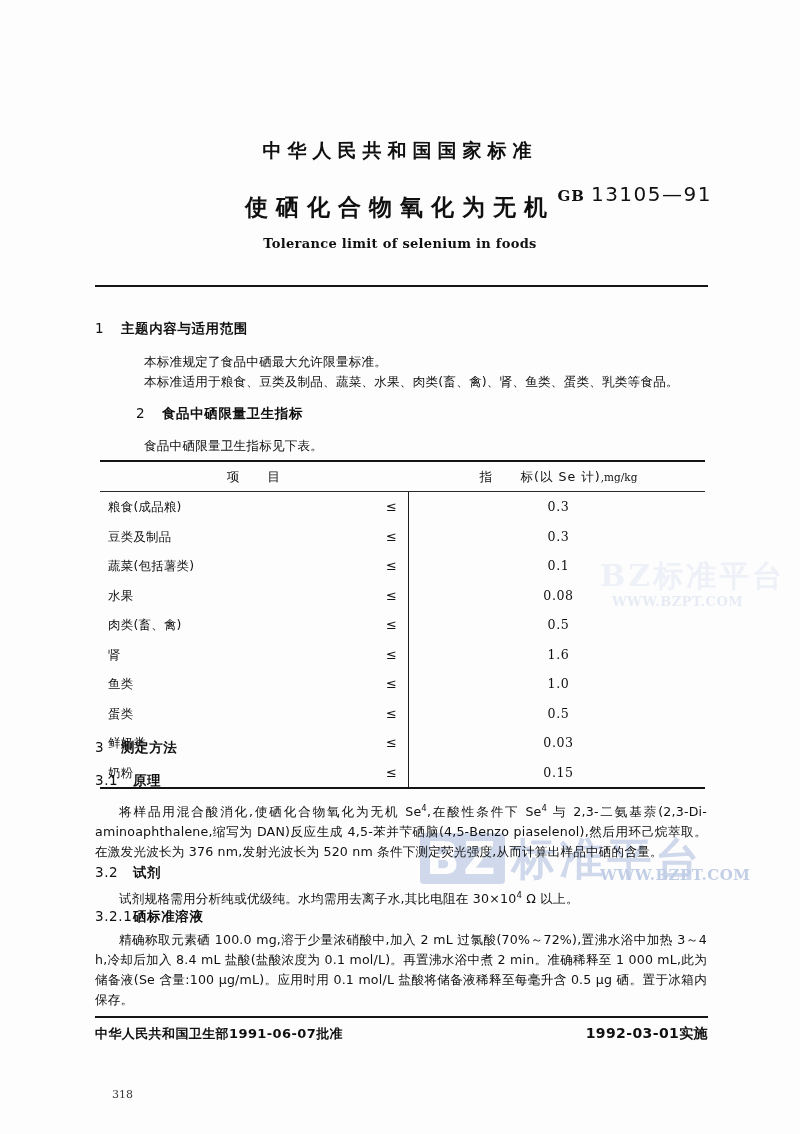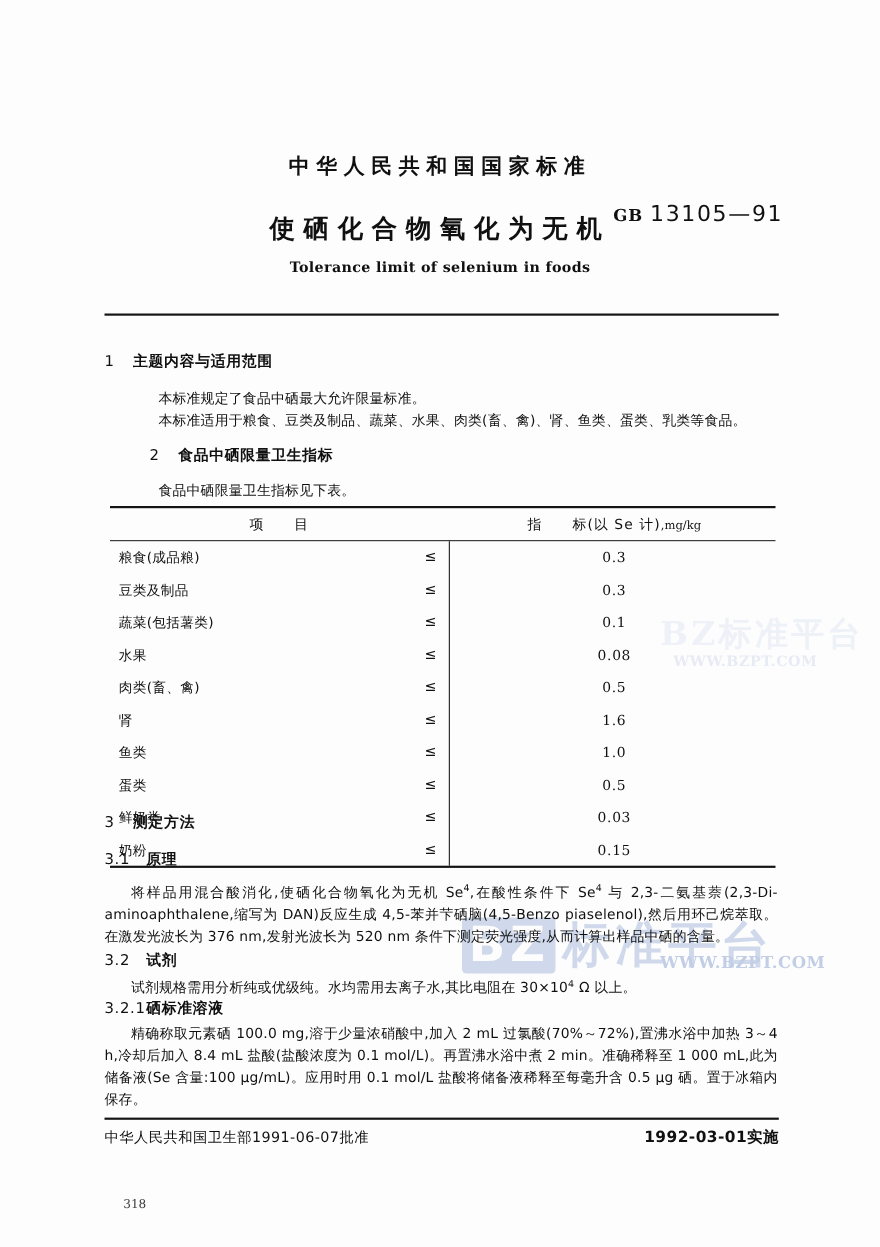--- a/index.html
+++ b/index.html
@@ -242,21 +242,21 @@
     right: 92px;
     top: 1016px;
     height: 2px;
     background: #151515;
   }
   .foot-left {
     position: absolute;
     left: 95px;
     top: 1025px;
     font-size: 13px;
-    font-weight: 400;
+    font-weight: 700;
     letter-spacing: .4px;
   }
   .foot-right {
     position: absolute;
     right: 92px;
     top: 1025px;
     font-size: 14px;
     font-weight: 700;
     letter-spacing: .4px;
   }

